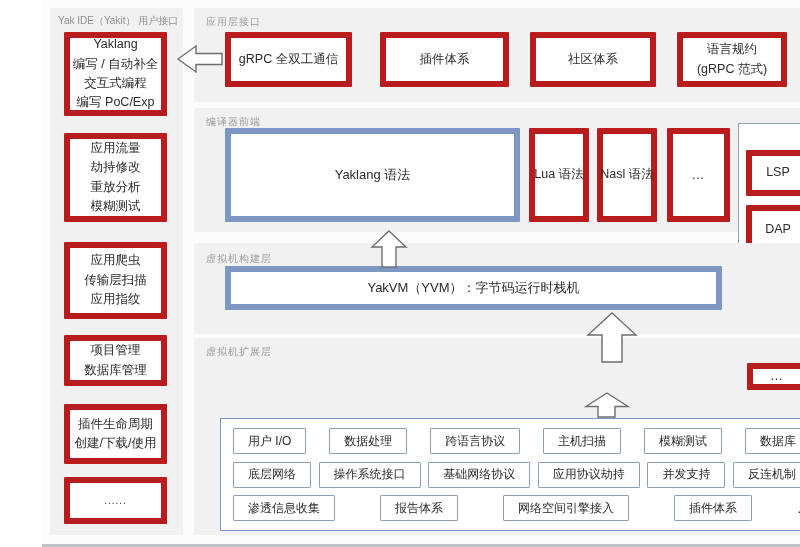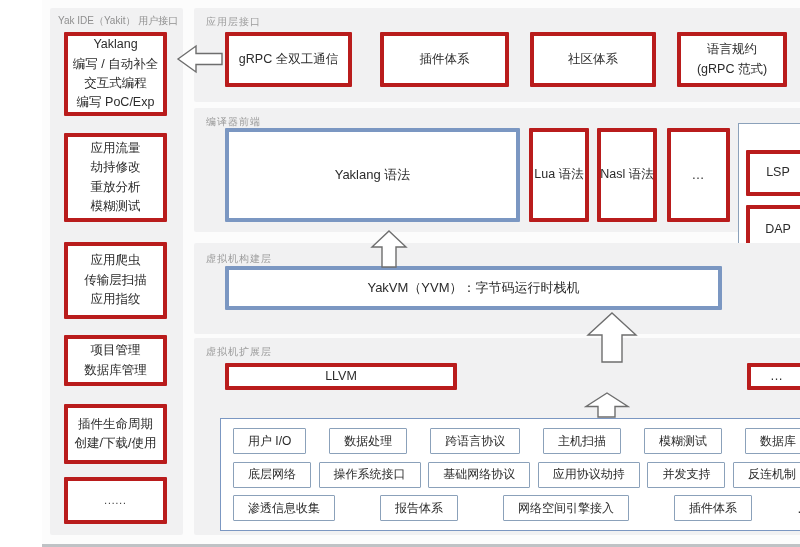--- a/index.html
+++ b/index.html
@@ -5,21 +5,21 @@
   html,body{margin:0;padding:0;background:#fff;}
   #canvas{
     position:relative;width:800px;height:547px;overflow:hidden;
     background:#fcfcfc;color:#2b2b2b;
     font-family:"Liberation Sans","DejaVu Sans",sans-serif;
     margin-left:42px;
   }
   .panel{position:absolute;background:#f1f1f2;border-radius:2px;}
   .section-label{position:absolute;left:12px;top:7px;font-size:10px;color:#9b9b9b;letter-spacing:1px;}
   .box{
-    position:absolute;background:#fff;border:4px solid #b91c1c;border-radius:1px;
+    position:absolute;background:#fff;border:6px solid #b91c1c;border-radius:1px;
     display:flex;flex-direction:column;align-items:center;justify-content:center;
     text-align:center;font-size:12.5px;line-height:1.55;box-sizing:border-box;
   }
   .accent{border-color:#7b97c2;}
   .box .ln{white-space:nowrap;}
   
   #sidebar{left:8px;top:8px;width:133px;height:527px;}
   #sidebar .sb-title{position:absolute;left:8px;top:6px;font-size:10px;color:#8f8f8f;white-space:nowrap;}
   .sb-box{left:14px;width:103px;font-size:12.5px;}
   
@@ -139,23 +139,20 @@
 
   <div class="panel" id="p-vm">
     <div class="section-label" style="top:9px;">虚拟机构建层</div>
     <div class="box accent" style="left:31px;top:23px;width:497px;height:44px;font-size:13px;">
       <div class="ln">YakVM（YVM）：字节码运行时栈机</div>
     </div>
   </div>
 
   <div class="panel" id="p-ext">
     <div class="section-label">虚拟机扩展层</div>
-    <div class="box" style="left:31px;top:25px;width:232px;height:27px;">
-      <div class="ln">LLVM</div>
-    </div>
     <div class="box dots" style="left:553px;top:25px;width:60px;height:27px;">
       <div class="ln">…</div>
     </div>
 
     <div id="cap-grid">
       <div class="grid-row">
         <div class="cell">用户 I/O</div>
         <div class="cell">数据处理</div>
         <div class="cell">跨语言协议</div>
         <div class="cell">主机扫描</div>

